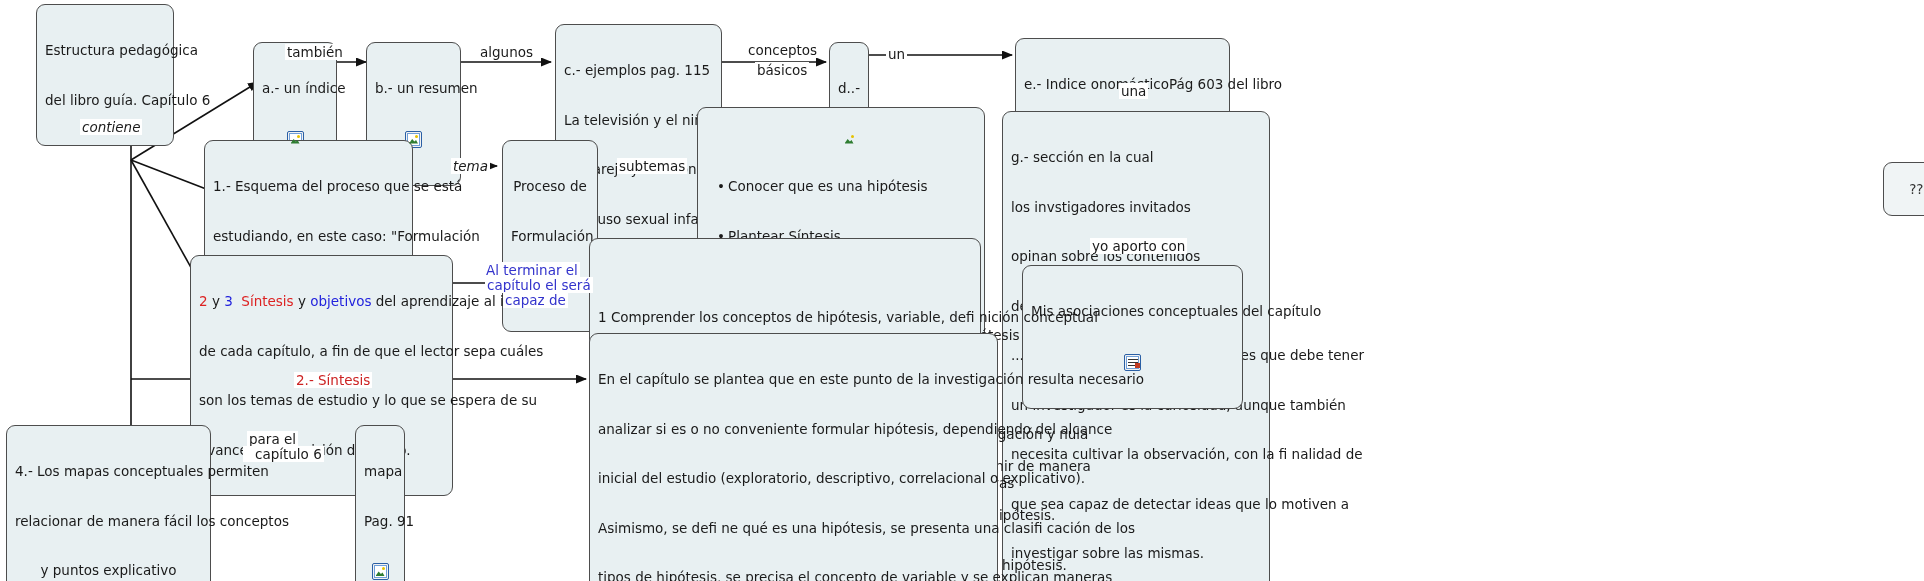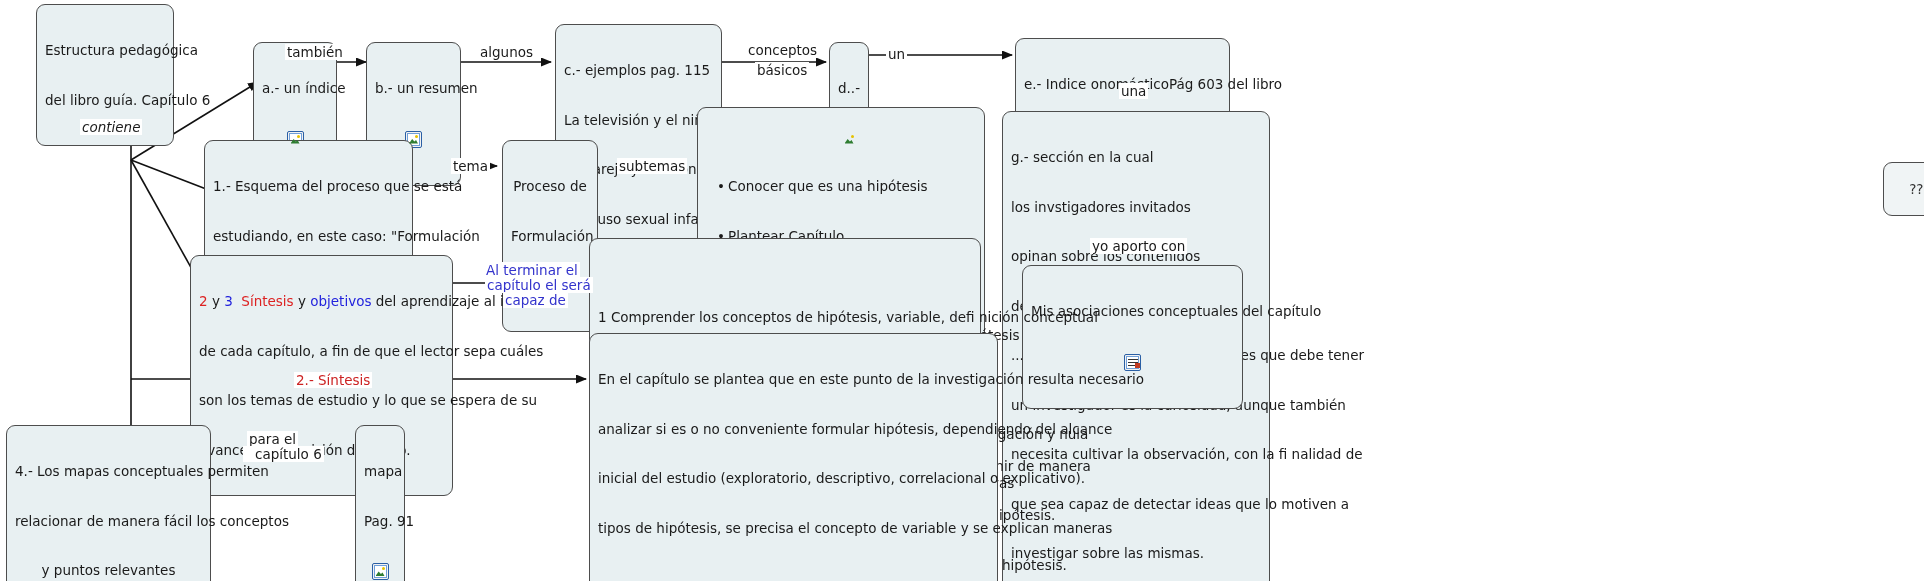--- a/index.html
+++ b/index.html
@@ -243,21 +243,21 @@
 
   <div class="node" style="left:502px; top:140px; width:96px;">
     <span class="ntext">Proceso de</span>
     <span class="ntext">Formulación</span>
     <span class="ntext">de la Hipótesis</span>
   </div>
 
   <div class="node left" style="left:697px; top:107px; width:288px; padding:4px 8px 4px 16px;">
     <ul class="bullets">
       <li>Conocer que es una hipótesis</li>
-      <li>Plantear Capítulo</li>
+      <li>Plantear Síntesis</li>
       <li>Conocer que son las variables</li>
       <li>Conocer las características de las hipótesis</li>
       <li>Conocer los tipos de hipótesis</li>
       <li>Conocer que es una hipótesis de investigación y nula</li>
       <li>Conocer que son las hipótesis alternativas</li>
       <li>Realizar prueba de hipótesis</li>
       <li>Determinar la utilidad de las hipótesis</li>
     </ul>
   </div>
 
@@ -276,30 +276,31 @@
       <li>3 Aprender a deducir y formular hipótesis, así como a defi nir de manera</li>
       <li>conceptual y operacional las variables contenidas en una hipótesis.</li>
       <li>4 Responder a las inquietudes más comunes en torno a las hipótesis.</li>
     </ol>
   </div>
 
   <div class="node left" style="left:589px; top:333px; width:409px;">
     <span class="ntext">En el capítulo se plantea que en este punto de la investigación resulta necesario</span>
     <span class="ntext">analizar si es o no conveniente formular hipótesis, dependiendo del alcance</span>
     <span class="ntext">inicial del estudio (exploratorio, descriptivo, correlacional o explicativo).</span>
+    <span class="ntext">Asimismo, se defi ne qué es una hipótesis, se presenta una clasifi cación de los</span>
     <span class="ntext">tipos de hipótesis, se precisa el concepto de variable y se explican maneras</span>
     
     
     
   </div>
 
   <div class="node" style="left:6px; top:425px; width:205px;">
     <span class="ntext">4.- Los mapas conceptuales permiten</span>
     <span class="ntext">relacionar de manera fácil los conceptos</span>
-    <span class="ntext">y puntos relevantes</span>
+    <span class="ntext">y puntos explicativo</span>
   </div>
 
   <div class="node" style="left:355px; top:425px; width:50px;">
     <span class="ntext">mapa</span>
     <span class="ntext">Pag. 91</span>
     <span class="res-icon"><span class="pic"></span><span class="sun"></span></span>
   </div>
 
   <div class="qmark" style="left:1883px; top:162px;">
     <span>????</span>
@@ -313,21 +314,21 @@
 
   <div class="elabel" style="left:746px; top:42px;">conceptos</div>
   <div class="elabel" style="left:755px; top:46px;margin-top:16px;">básicos</div>
 
   <div class="elabel" style="left:886px; top:46px;">un</div>
 
   <div class="elabel" style="left:1119px; top:83px;">una</div>
 
   <div class="elabel" style="left:1090px; top:238px;">yo aporto con</div>
 
-  <div class="elabel" style="left:451px; top:158px;">tema</div>
+  <div class="elabel" style="left:451px; top:158px;font-style:italic;">tema</div>
 
   <div class="elabel" style="left:617px; top:158px;">subtemas</div>
 
   <div class="elabel blue" style="left:484px; top:262px;">Al terminar el</div>
   <div class="elabel blue" style="left:485px; top:277px;">capítulo el será</div>
   <div class="elabel blue" style="left:503px; top:292px;">capaz de</div>
 
   <div class="elabel red" style="left:294px; top:372px;">2.- Síntesis</div>
 
   <div class="elabel" style="left:247px; top:431px;">para el</div>

